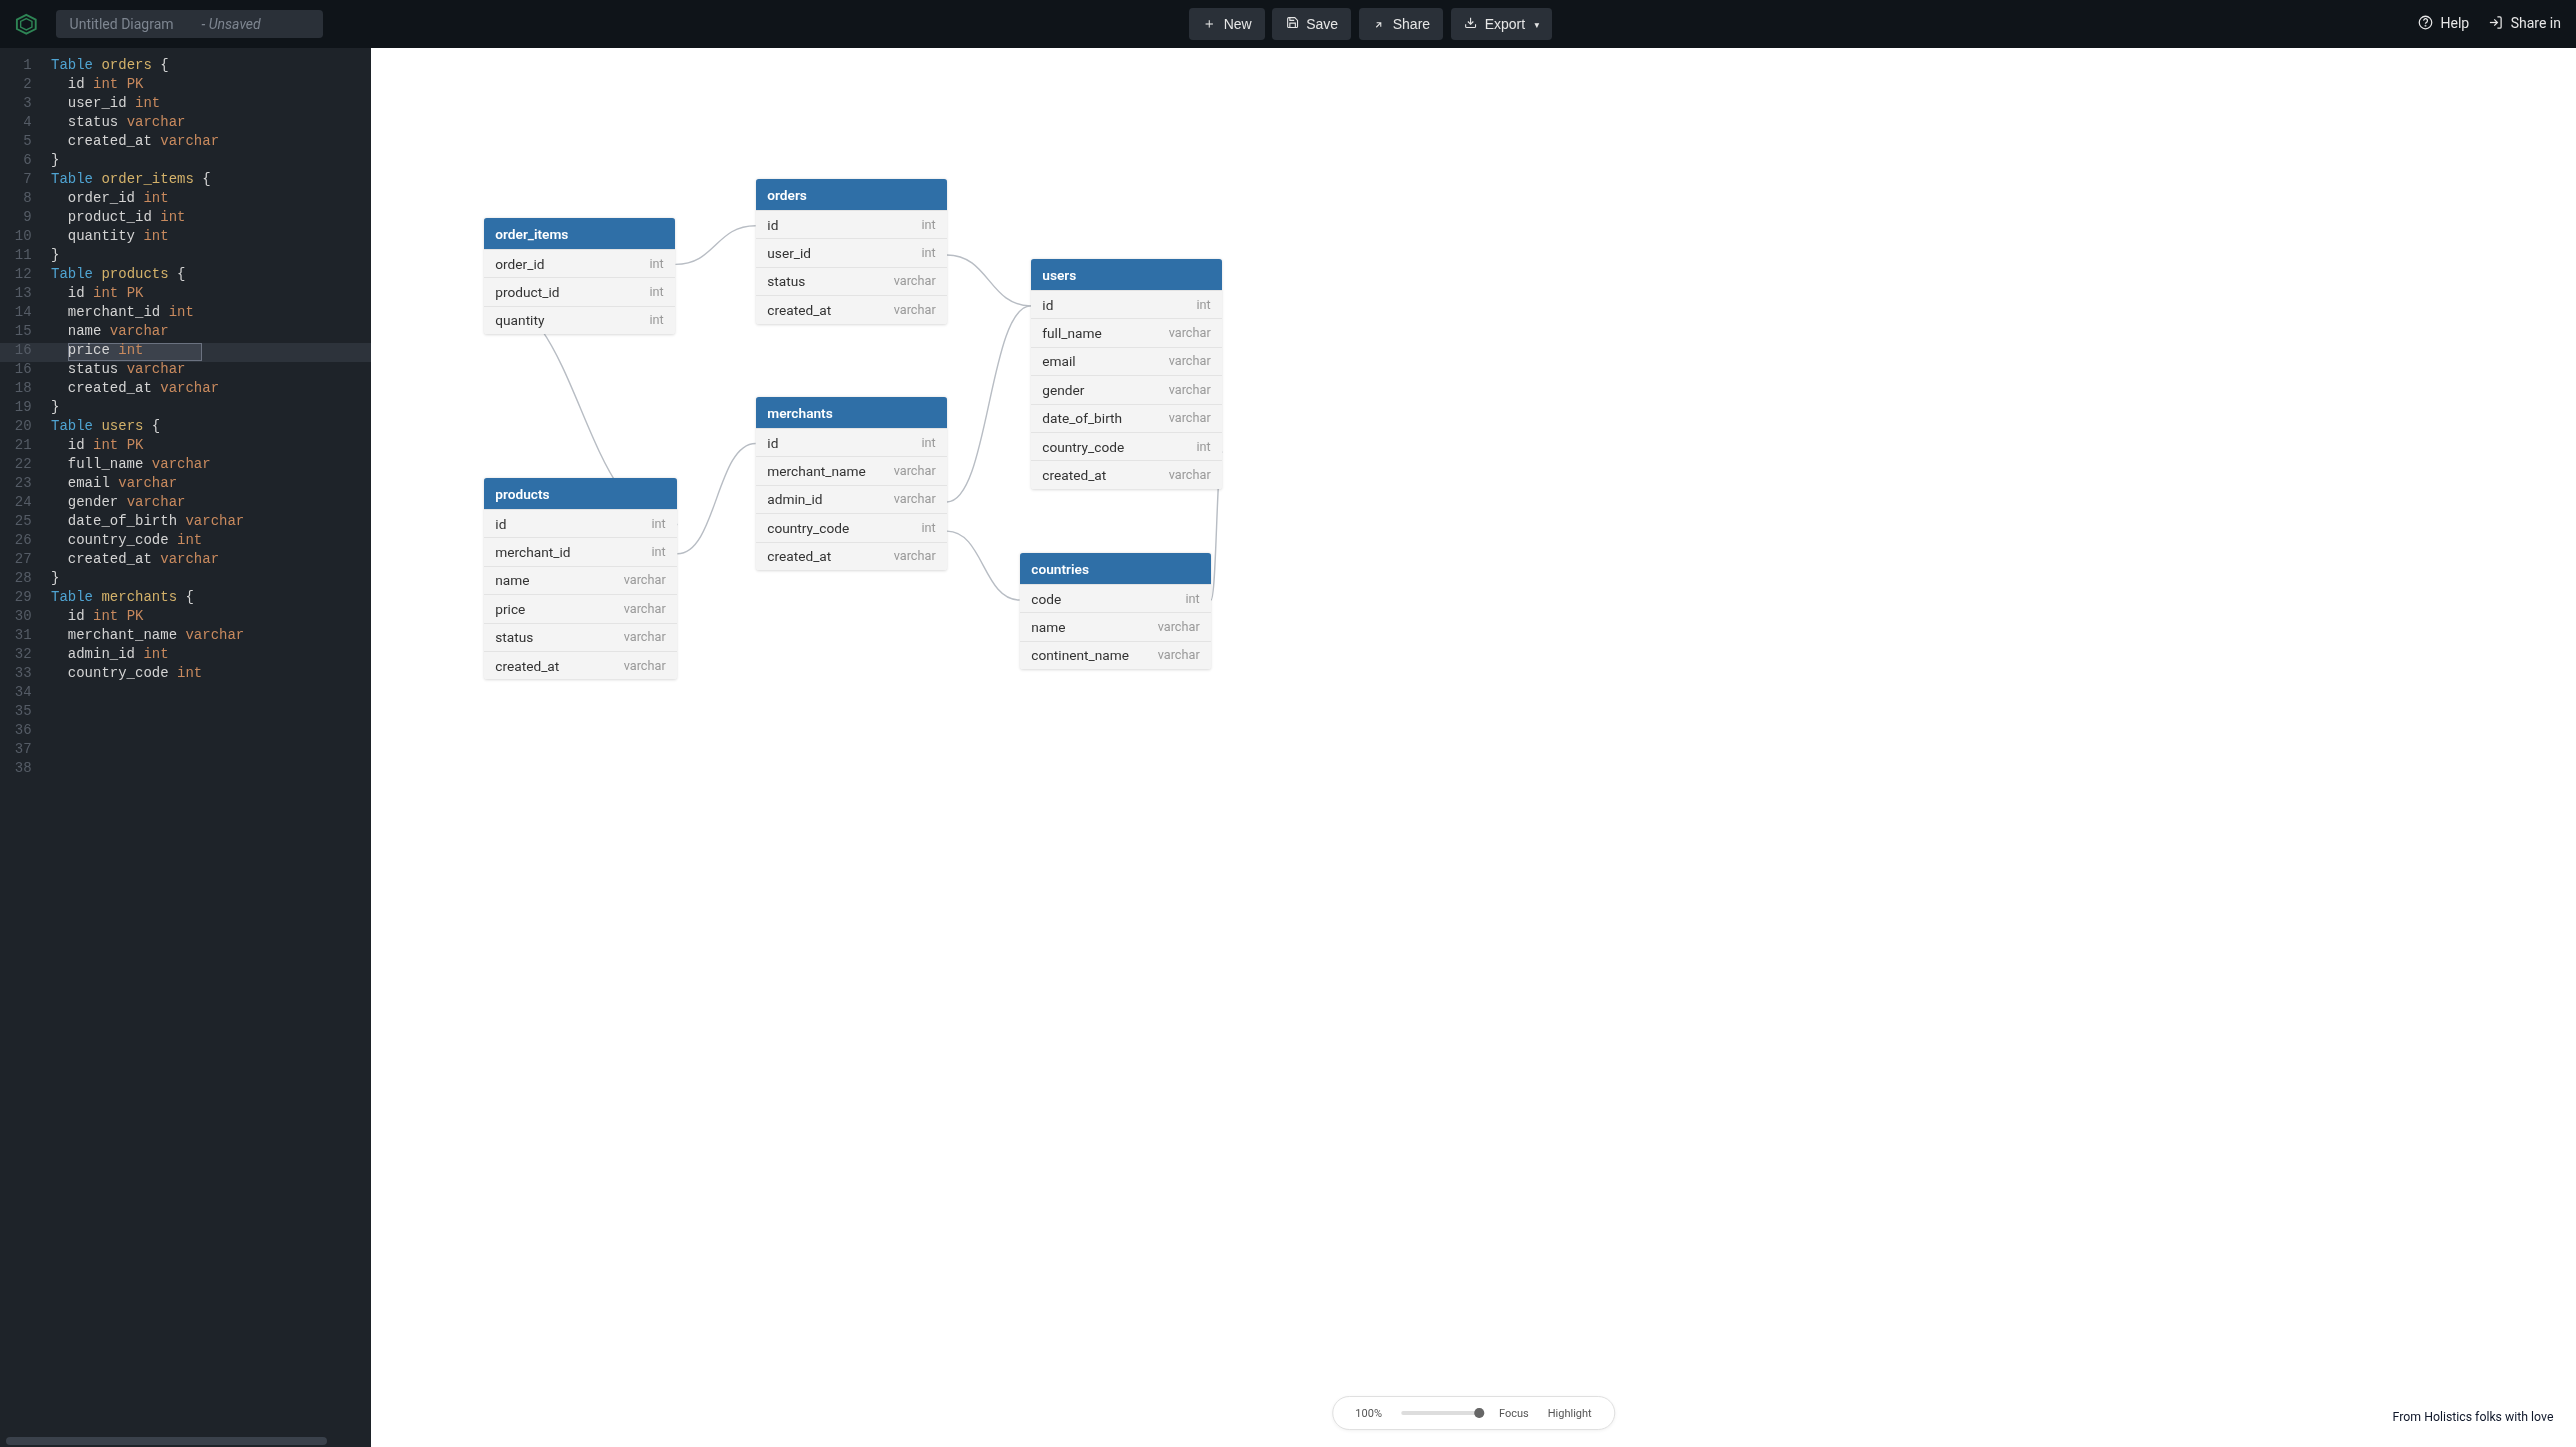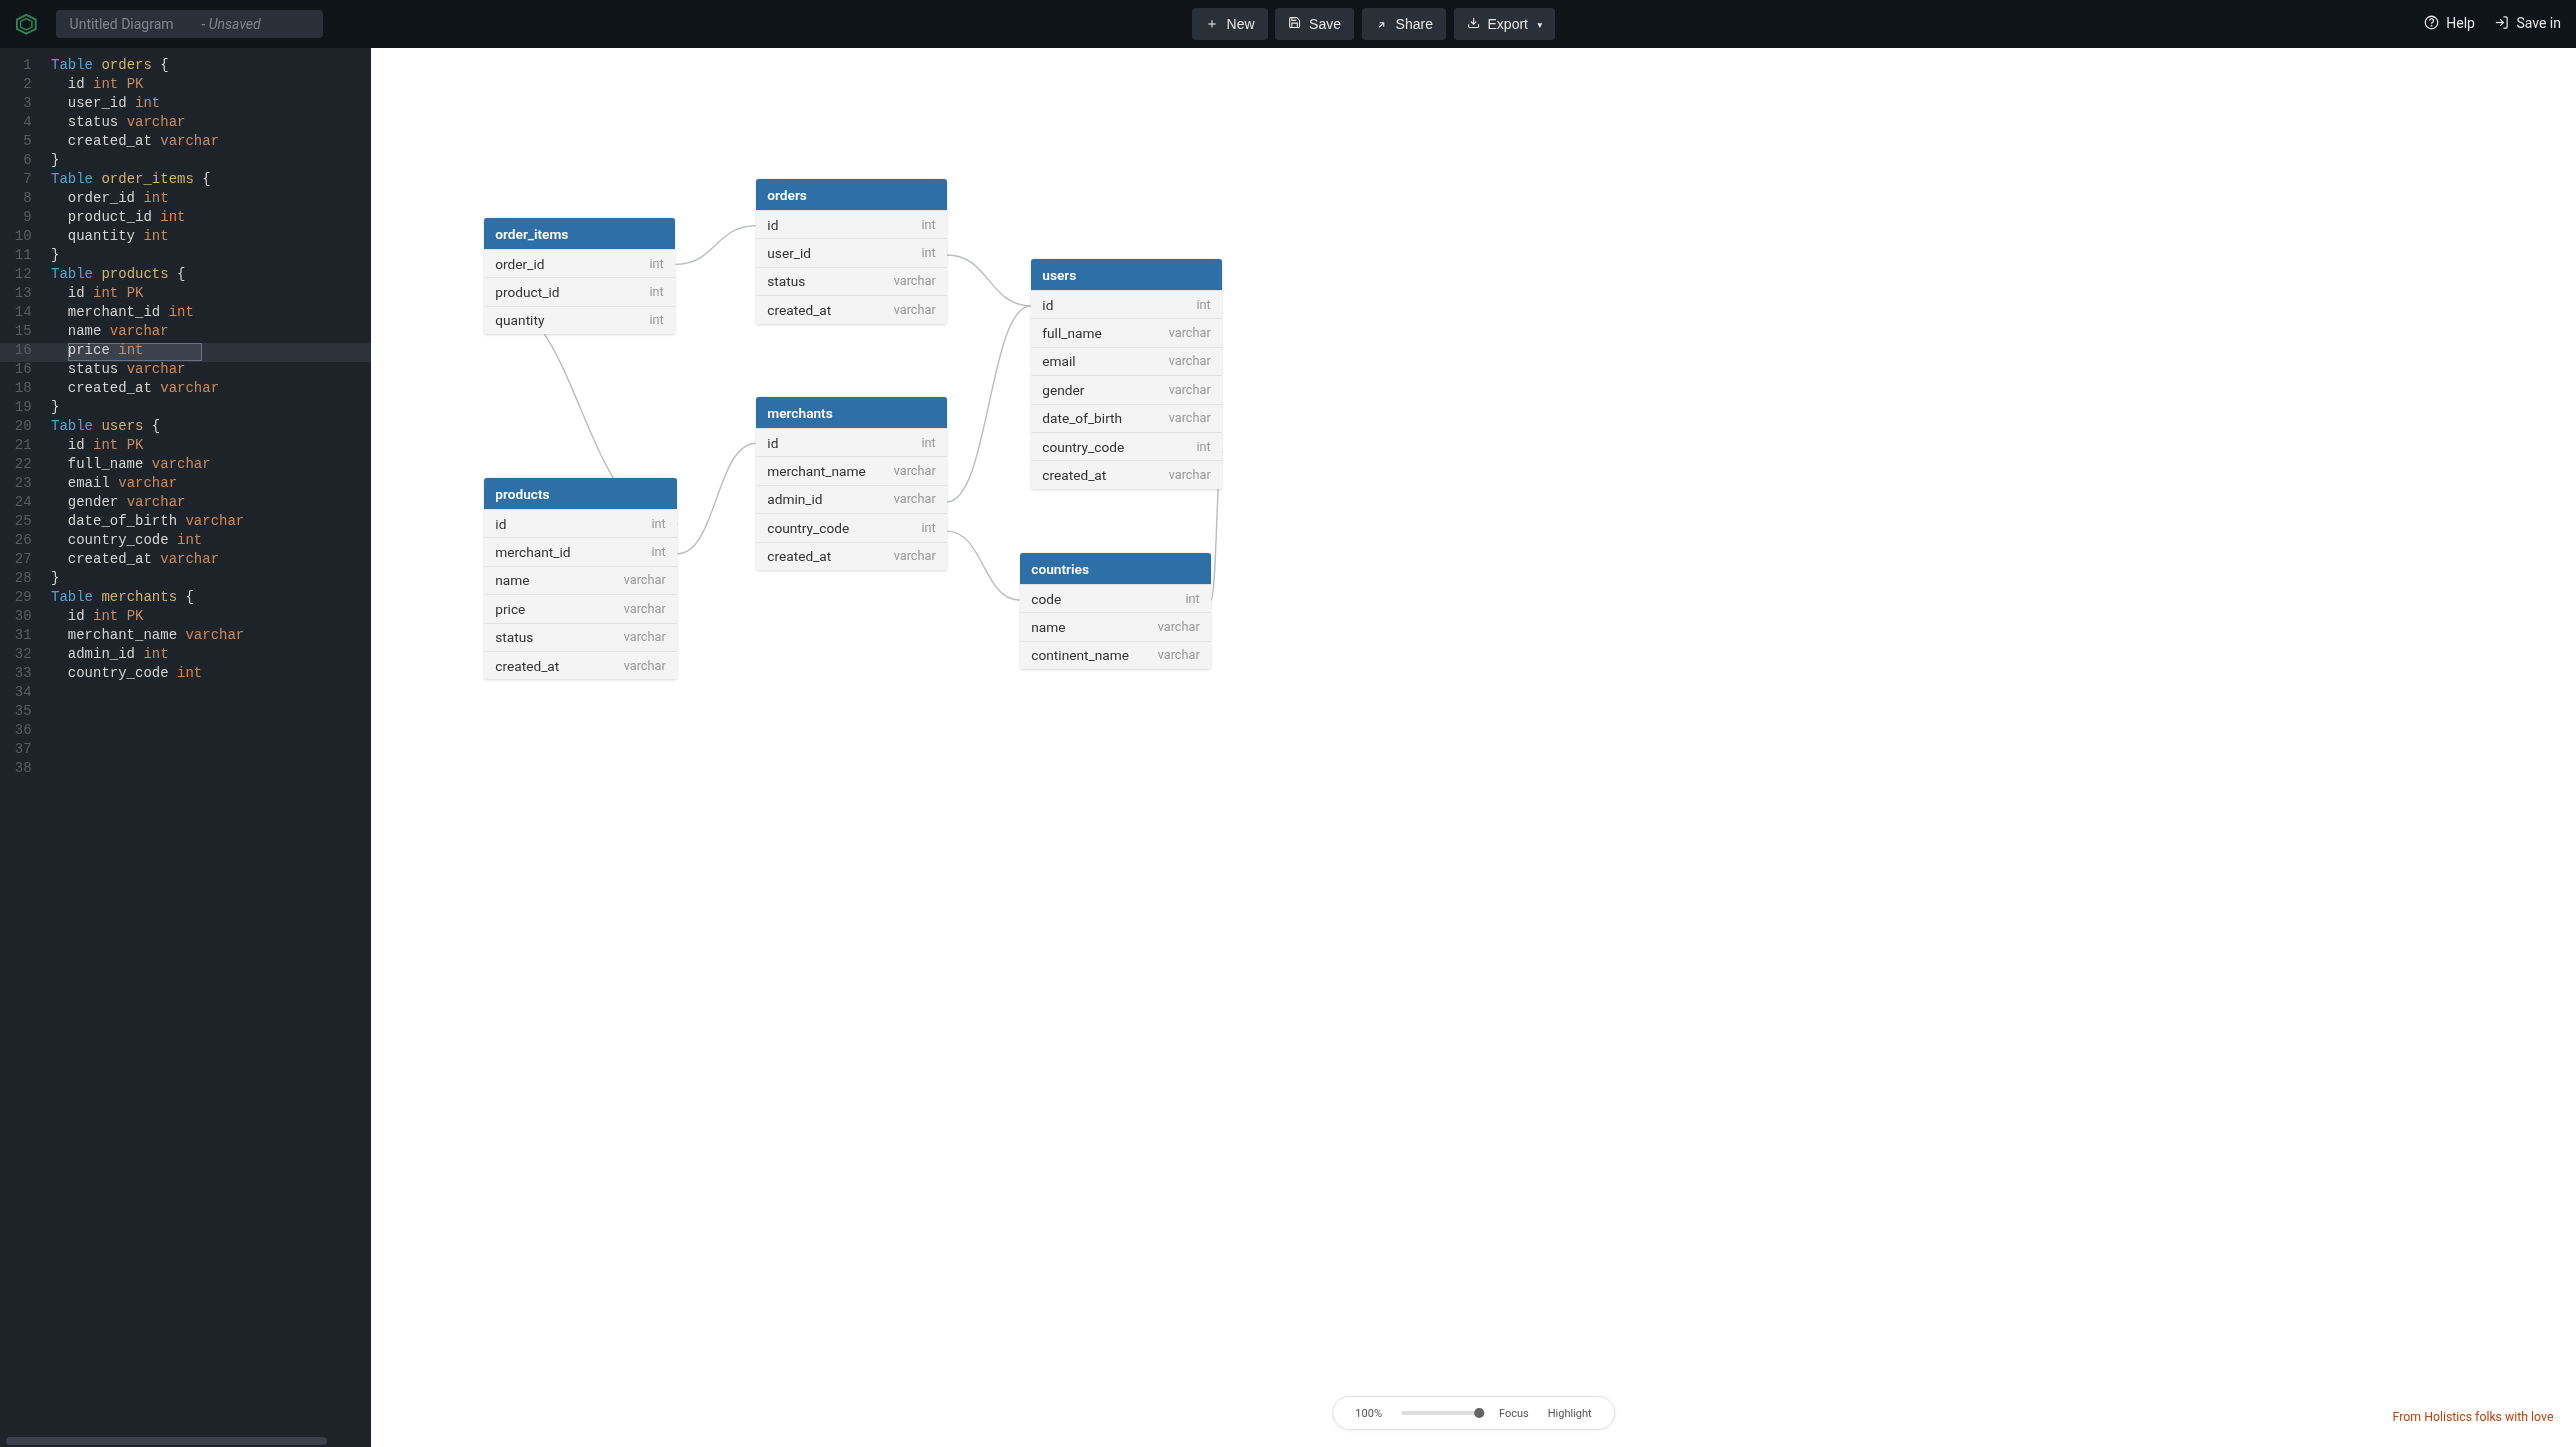--- a/index.html
+++ b/index.html
@@ -190,21 +190,21 @@
     position: absolute;
     right: -3.8px; top: -2.8px;
     width: 9.4px; height: 9.4px;
     background: #666;
     border-radius: 50%;
   }
   .footer-credit {
     position: absolute;
     bottom: 22.6px; right: 22.6px;
     font-size: 12.3px;
-    color: #c2410c;
+    color: #0f172a;
   }
 </style>
 </head>
 <body>
 
 <div class="topbar">
   <div class="logo">
     <svg viewBox="0 0 24 24">
         <polygon points="12,2 22,7 22,17 12,22 2,17 2,7" fill="none" stroke="#2e8555" stroke-width="2"></polygon>
         <polygon points="12,6 18,9 18,15 12,18 6,15 6,9" fill="#0f1419" stroke="#2e8555" stroke-width="1.5"></polygon>
@@ -261,21 +261,21 @@
       <span>Help</span>
     </div>
     <div class="tb-link">
       <span>
         <svg width="15" height="15" viewBox="0 0 24 24" fill="none" stroke="#e6e6e6" stroke-width="2">
             <path d="M15 3h4a2 2 0 0 1 2 2v14a2 2 0 0 1-2 2h-4"></path>
             <polyline points="10 17 15 12 10 7"></polyline>
             <line x1="15" y1="12" x2="3" y2="12"></line>
           </svg>
       </span>
-      <span>Save in</span>
+      <span>Share in</span>
     </div>
   </div>
 </div>
 
 <div class="main">
 
   <div class="editor">
     <div class="hl-line" id="hl-line" style="top: 295px;"></div>
     <div class="hl-cursor-sel" id="hl-sel" style="top: 295px; left: 68px; width: 134px;"></div>
     <div class="gutter" id="gutter">

